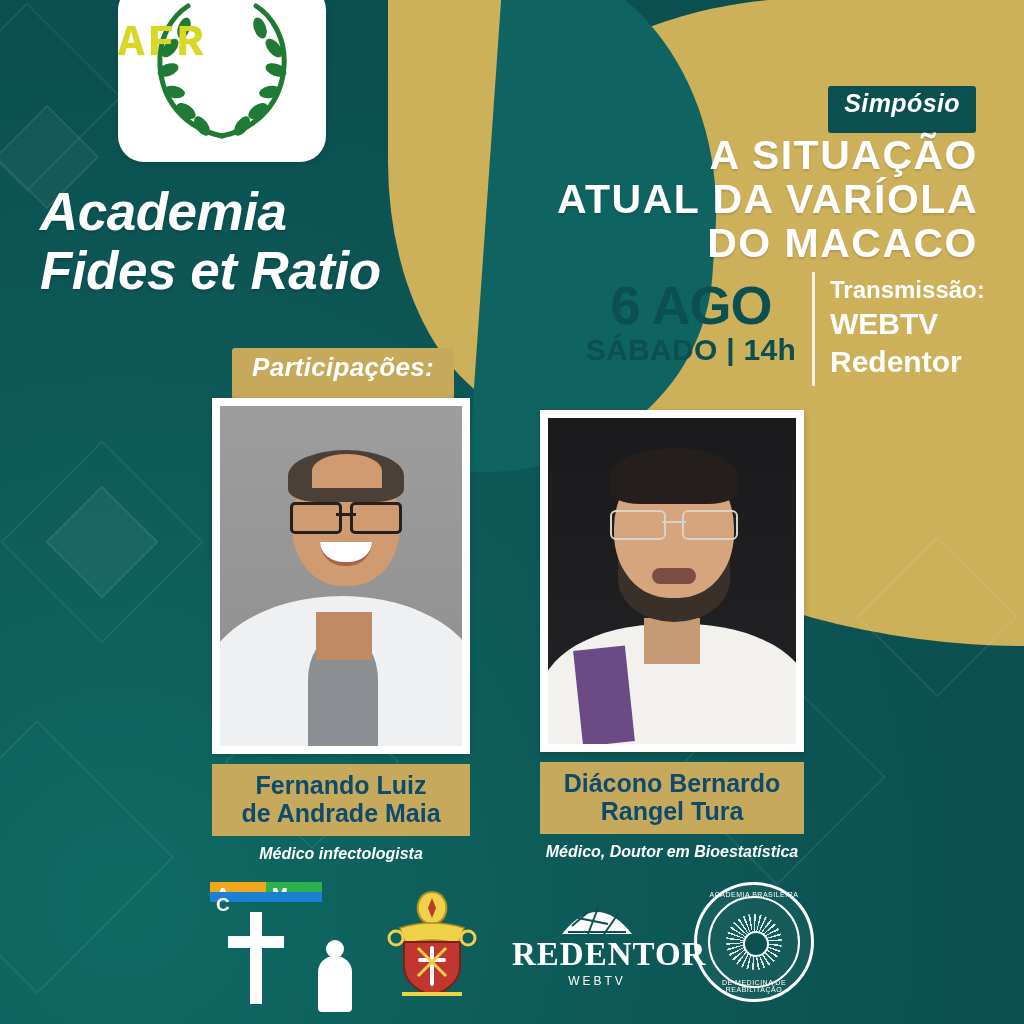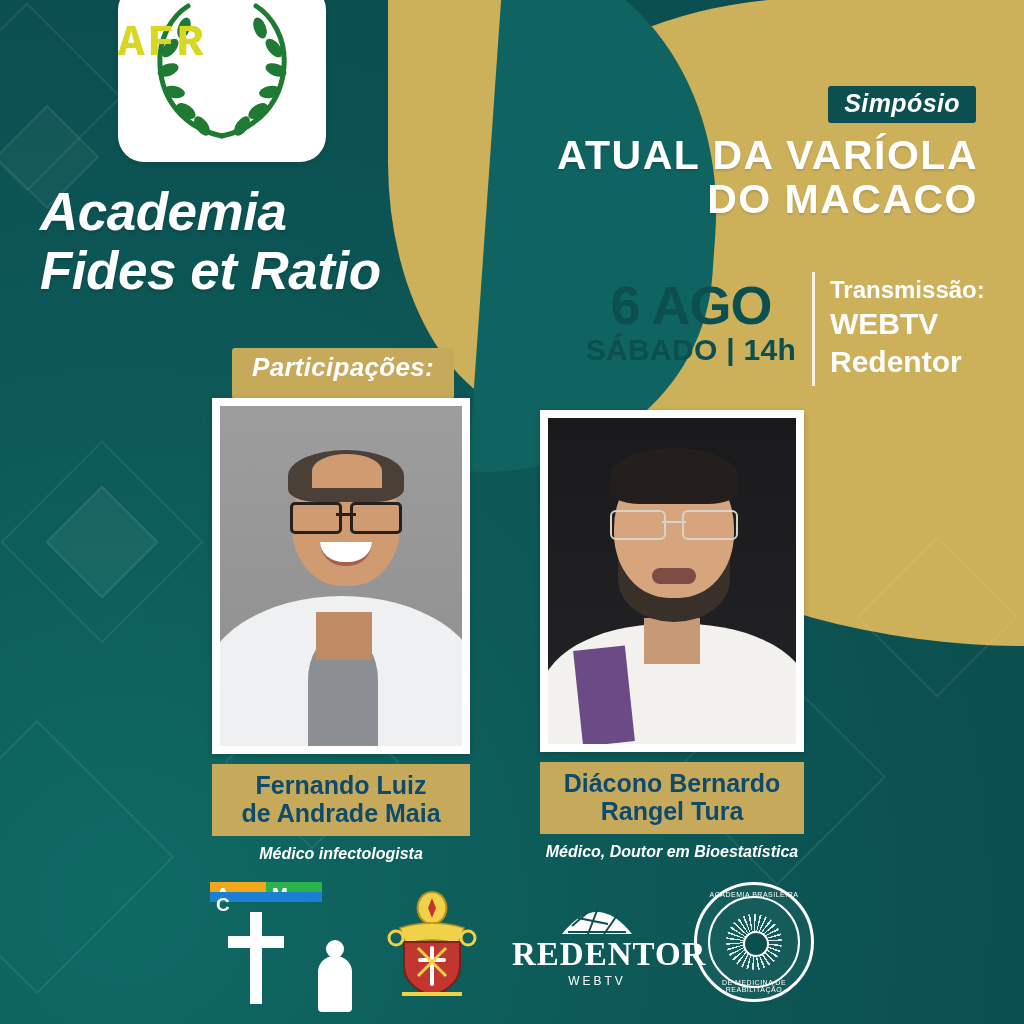--- a/index.html
+++ b/index.html
@@ -72,21 +72,21 @@
     position:absolute;z-index:5;left:40px;top:182px;width:520px;
     color:#fff;font-style:italic;font-weight:bold;
     font-size:53px;line-height:1.12;letter-spacing:-.5px;
     text-shadow:0 2px 3px rgba(0,0,0,.18);
   }
 
   
   .simposio-tag{
     position:absolute;z-index:6;right:48px;top:86px;
     background:#0c4f50;color:#ffffff;font-style:italic;font-weight:bold;
-    font-size:25px;padding:3px 16px 5px;border-radius:3px;
+    font-size:25px;padding:3px 16px 15px;border-radius:3px;
     letter-spacing:.4px;
   }
   .sim-title{
     position:absolute;z-index:6;right:46px;top:134px;width:520px;
     text-align:right;color:#ffffff;font-weight:bold;font-size:41px;
     line-height:1.07;letter-spacing:1.5px;
     text-shadow:0 2px 2px rgba(0,0,0,.13);
   }
   .date-block{
     position:absolute;z-index:6;left:566px;top:278px;width:250px;text-align:center;
@@ -229,20 +229,21 @@
     </div>
   </div>
 
   <div class="brand">
     <div>Academia</div>
     <div>Fides et Ratio</div>
   </div>
 
   <div class="simposio-tag">Simpósio</div>
   <div class="sim-title">
+    <div>A SITUAÇÃO</div>
     <div>ATUAL DA VARÍOLA</div>
     <div>DO MACACO</div>
   </div>
 
   <div class="date-block">
     <div class="date-big">6 AGO</div>
     <div class="date-sub">SÁBADO | 14h</div>
   </div>
   <div class="vrule"></div>
   <div class="trans-block">

